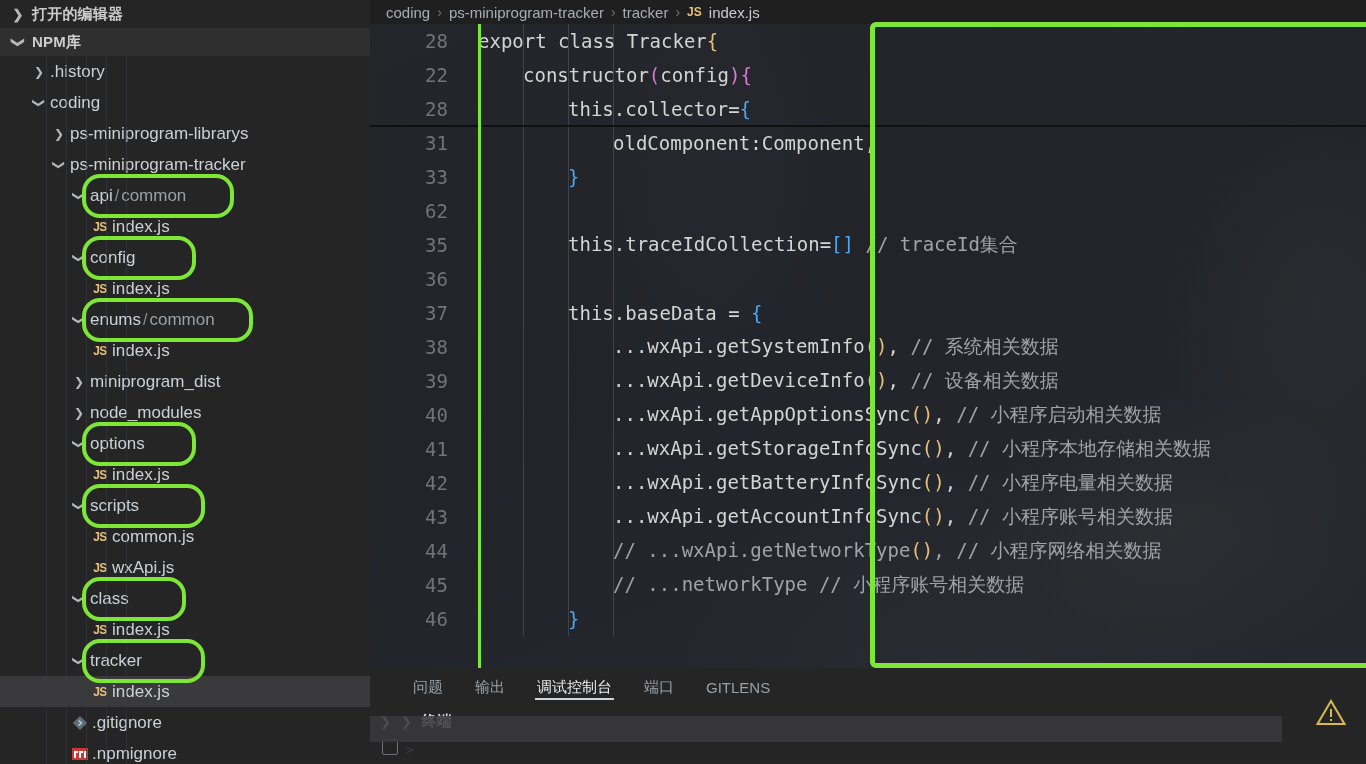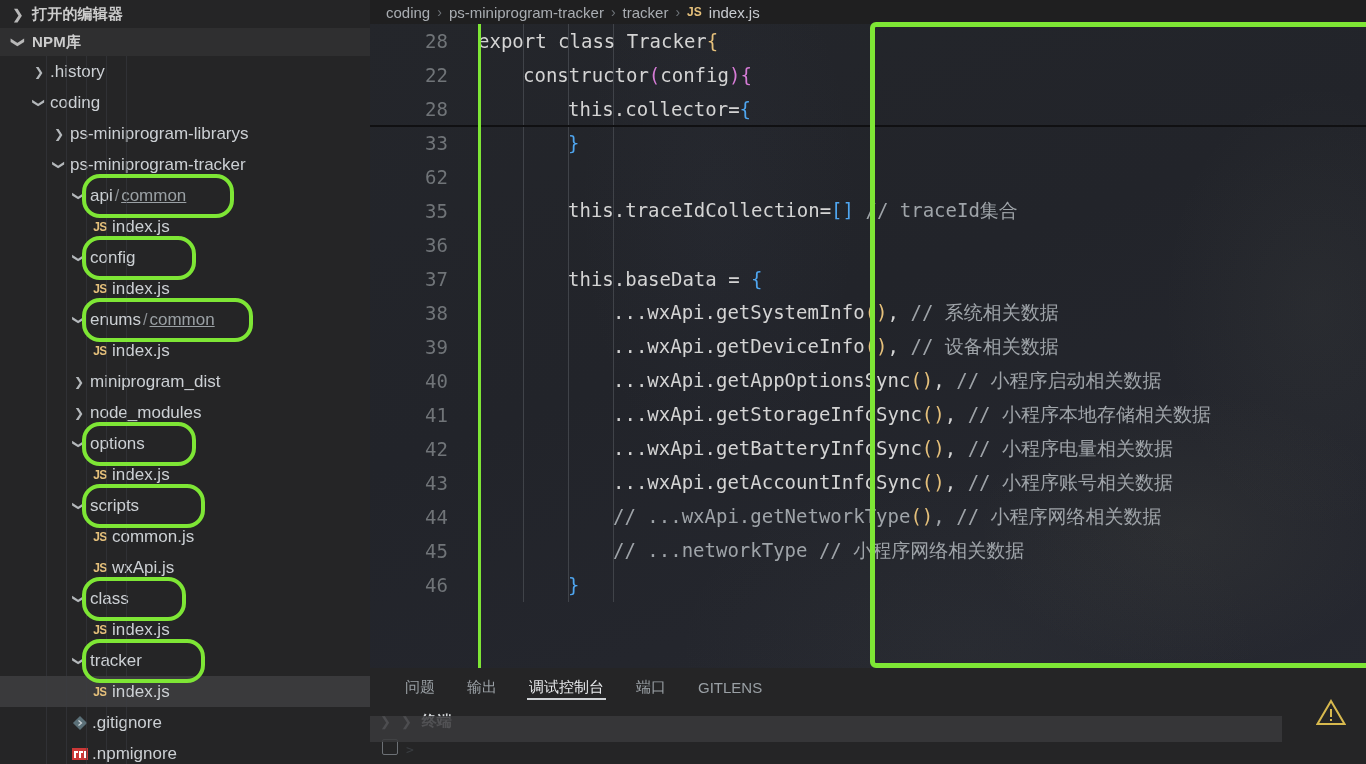--- a/index.html
+++ b/index.html
@@ -28,21 +28,21 @@
     display: flex; align-items: center; justify-content: center;
   }
   .tv-row {
     height: 31px; display: flex; align-items: center;
     font-size: 17px; color: #ccd0d4; position: relative;
     white-space: nowrap;
   }
   .tv-row.selected { background: #3a3a3c; }
   .tv-label { display: flex; align-items: baseline; }
   .tv-dim { color: #8b8f93; font-size: 16px; padding: 0 2px; }
-  .tv-sub { color: #9aa0a4; text-decoration: underline; }
+  .tv-sub { color: #9aa0a4; }
   .ind { flex: 0 0 auto; }
   .arrow {
     width: 22px; flex: 0 0 22px; font-size: 12px; color: #b4b8bb;
     display: flex; align-items: center; justify-content: center;
   }
   .js-badge {
     width: 24px; flex: 0 0 24px; font-size: 12px; font-weight: bold;
     color: #e5c07b; text-align: center; letter-spacing: -.5px;
   }
   .git-ico { width: 24px; flex: 0 0 24px; display:flex; align-items:center; justify-content:center; }
@@ -110,21 +110,21 @@
   
   #editor-hl {
     position: absolute; left: 500px; top: 22px; width: 630px; height: 646px;
     border: 5px solid #7ee635; border-radius: 6px; z-index: 9; pointer-events: none;
   }
 
   
   #panel { position: absolute; left: 0; bottom: 0; width: 996px; height: 96px; background: #1f1f20; }
   #panel-tabs {
     height: 38px; display: flex; align-items: center; gap: 0;
-    padding-left: 19px; background: #252526;
+    padding-left: 27px; background: #252526;
   }
   .ptab {
     font-size: 15px; color: #9aa0a5; padding: 0 16px; height: 38px;
     display: flex; align-items: center; position: relative; white-space: nowrap;
   }
   .ptab.active { color: #e8eaec; }
   .ptab.active::after {
     content: ""; position: absolute; left: 14px; right: 14px; bottom: 6px;
     height: 2px; background: #d0d3d6;
   }
@@ -375,33 +375,34 @@
       <span class="bc-sep">›</span>
       <span class="bc-js">JS</span>
       <span class="bc-cur">index.js</span>
     </div>
 
     <div id="editor">
       <div id="code-lines">
           <div class="code-line"><span class="ln">28</span><div class="ig" style="left: 108px;"></div><div class="ig" style="left: 153px;"></div><div class="ig" style="left: 198px;"></div><div class="ig" style="left: 243px;"></div><span class="code-text" style="padding-left: 8px;"><span class="tok-w">export class Tracker</span><span class="tok-y">{</span></span></div>
           <div class="code-line"><span class="ln">22</span><div class="ig" style="left: 108px;"></div><div class="ig" style="left: 153px;"></div><div class="ig" style="left: 198px;"></div><div class="ig" style="left: 243px;"></div><span class="code-text" style="padding-left: 53px;"><span class="tok-w">constructor</span><span class="tok-p">(</span><span class="tok-w">config</span><span class="tok-p">)</span><span class="tok-p">{</span></span></div>
           <div class="code-line"><span class="ln">28</span><div class="ig" style="left: 108px;"></div><div class="ig" style="left: 153px;"></div><div class="ig" style="left: 198px;"></div><div class="ig" style="left: 243px;"></div><span class="code-text" style="padding-left: 98px;"><span class="tok-w">this.collector=</span><span class="tok-b">{</span></span><div class="fold-div" style="bottom: -1px;"></div></div>
+          <div class="code-line"><span class="ln">31</span><div class="ig" style="left: 108px;"></div><div class="ig" style="left: 153px;"></div><div class="ig" style="left: 198px;"></div><div class="ig" style="left: 243px;"></div><span class="code-text" style="padding-left: 143px;"><span class="tok-w">oldComponent:Component,</span></span></div>
           <div class="code-line"><span class="ln">33</span><div class="ig" style="left: 108px;"></div><div class="ig" style="left: 153px;"></div><div class="ig" style="left: 198px;"></div><div class="ig" style="left: 243px;"></div><span class="code-text" style="padding-left: 98px;"><span class="tok-b">}</span></span></div>
           <div class="code-line"><span class="ln">62</span><div class="ig" style="left: 108px;"></div><div class="ig" style="left: 153px;"></div><div class="ig" style="left: 198px;"></div><div class="ig" style="left: 243px;"></div><span class="code-text" style="padding-left: 8px;"></span></div>
           <div class="code-line"><span class="ln">35</span><div class="ig" style="left: 108px;"></div><div class="ig" style="left: 153px;"></div><div class="ig" style="left: 198px;"></div><div class="ig" style="left: 243px;"></div><span class="code-text" style="padding-left: 98px;"><span class="tok-w">this.traceIdCollection=</span><span class="tok-b">[]</span><span class="tok-w"> </span><span class="tok-c">// traceId集合</span></span></div>
           <div class="code-line"><span class="ln">36</span><div class="ig" style="left: 108px;"></div><div class="ig" style="left: 153px;"></div><div class="ig" style="left: 198px;"></div><div class="ig" style="left: 243px;"></div><span class="code-text" style="padding-left: 8px;"></span></div>
           <div class="code-line"><span class="ln">37</span><div class="ig" style="left: 108px;"></div><div class="ig" style="left: 153px;"></div><div class="ig" style="left: 198px;"></div><div class="ig" style="left: 243px;"></div><span class="code-text" style="padding-left: 98px;"><span class="tok-w">this.baseData = </span><span class="tok-b">{</span></span></div>
           <div class="code-line"><span class="ln">38</span><div class="ig" style="left: 108px;"></div><div class="ig" style="left: 153px;"></div><div class="ig" style="left: 198px;"></div><div class="ig" style="left: 243px;"></div><span class="code-text" style="padding-left: 143px;"><span class="tok-w">...wxApi.getSystemInfo</span><span class="tok-y">()</span><span class="tok-w">, </span><span class="tok-c">// 系统相关数据</span></span></div>
           <div class="code-line"><span class="ln">39</span><div class="ig" style="left: 108px;"></div><div class="ig" style="left: 153px;"></div><div class="ig" style="left: 198px;"></div><div class="ig" style="left: 243px;"></div><span class="code-text" style="padding-left: 143px;"><span class="tok-w">...wxApi.getDeviceInfo</span><span class="tok-y">()</span><span class="tok-w">, </span><span class="tok-c">// 设备相关数据</span></span></div>
           <div class="code-line"><span class="ln">40</span><div class="ig" style="left: 108px;"></div><div class="ig" style="left: 153px;"></div><div class="ig" style="left: 198px;"></div><div class="ig" style="left: 243px;"></div><span class="code-text" style="padding-left: 143px;"><span class="tok-w">...wxApi.getAppOptionsSync</span><span class="tok-y">()</span><span class="tok-w">, </span><span class="tok-c">// 小程序启动相关数据</span></span></div>
           <div class="code-line"><span class="ln">41</span><div class="ig" style="left: 108px;"></div><div class="ig" style="left: 153px;"></div><div class="ig" style="left: 198px;"></div><div class="ig" style="left: 243px;"></div><span class="code-text" style="padding-left: 143px;"><span class="tok-w">...wxApi.getStorageInfoSync</span><span class="tok-y">()</span><span class="tok-w">, </span><span class="tok-c">// 小程序本地存储相关数据</span></span></div>
           <div class="code-line"><span class="ln">42</span><div class="ig" style="left: 108px;"></div><div class="ig" style="left: 153px;"></div><div class="ig" style="left: 198px;"></div><div class="ig" style="left: 243px;"></div><span class="code-text" style="padding-left: 143px;"><span class="tok-w">...wxApi.getBatteryInfoSync</span><span class="tok-y">()</span><span class="tok-w">, </span><span class="tok-c">// 小程序电量相关数据</span></span></div>
           <div class="code-line"><span class="ln">43</span><div class="ig" style="left: 108px;"></div><div class="ig" style="left: 153px;"></div><div class="ig" style="left: 198px;"></div><div class="ig" style="left: 243px;"></div><span class="code-text" style="padding-left: 143px;"><span class="tok-w">...wxApi.getAccountInfoSync</span><span class="tok-y">()</span><span class="tok-w">, </span><span class="tok-c">// 小程序账号相关数据</span></span></div>
           <div class="code-line"><span class="ln">44</span><div class="ig" style="left: 108px;"></div><div class="ig" style="left: 153px;"></div><div class="ig" style="left: 198px;"></div><div class="ig" style="left: 243px;"></div><span class="code-text" style="padding-left: 143px;"><span class="tok-c">// ...wxApi.getNetworkType</span><span class="tok-y">()</span><span class="tok-c">, </span><span class="tok-c">// 小程序网络相关数据</span></span></div>
-          <div class="code-line"><span class="ln">45</span><div class="ig" style="left: 108px;"></div><div class="ig" style="left: 153px;"></div><div class="ig" style="left: 198px;"></div><div class="ig" style="left: 243px;"></div><span class="code-text" style="padding-left: 143px;"><span class="tok-c">// ...networkType // 小程序网络相关数据</span></span></div>
+          <div class="code-line"><span class="ln">45</span><div class="ig" style="left: 108px;"></div><div class="ig" style="left: 153px;"></div><div class="ig" style="left: 198px;"></div><div class="ig" style="left: 243px;"></div><span class="code-text" style="padding-left: 143px;"><span class="tok-c">// ...networkType // 小程序账号相关数据</span></span></div>
           <div class="code-line"><span class="ln">46</span><div class="ig" style="left: 108px;"></div><div class="ig" style="left: 153px;"></div><div class="ig" style="left: 198px;"></div><div class="ig" style="left: 243px;"></div><span class="code-text" style="padding-left: 98px;"><span class="tok-b">}</span></span></div>
         </div>
       <div class="cursor-col"></div>
     </div>
 
     <div id="editor-hl"></div>
 
     <div id="panel">
       <div id="panel-tabs">
           <div class="ptab">

